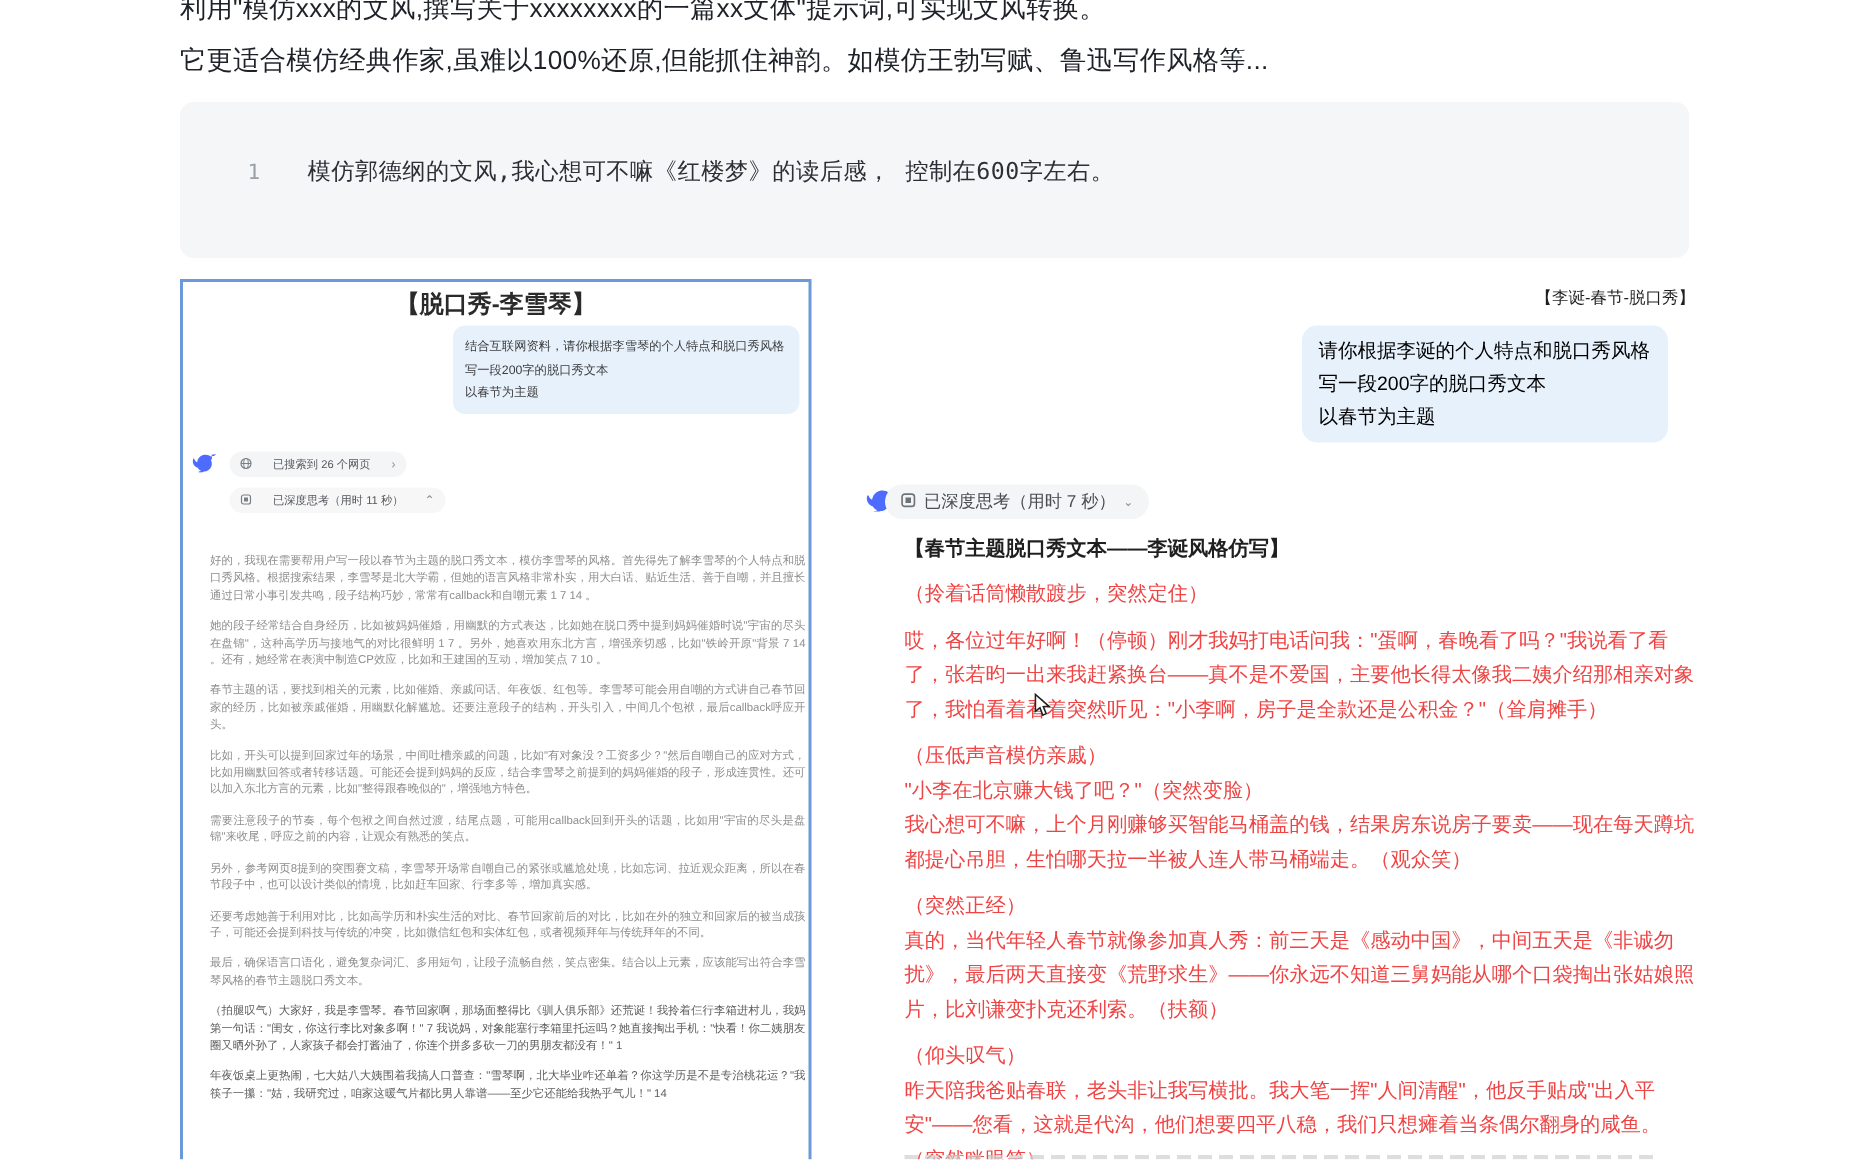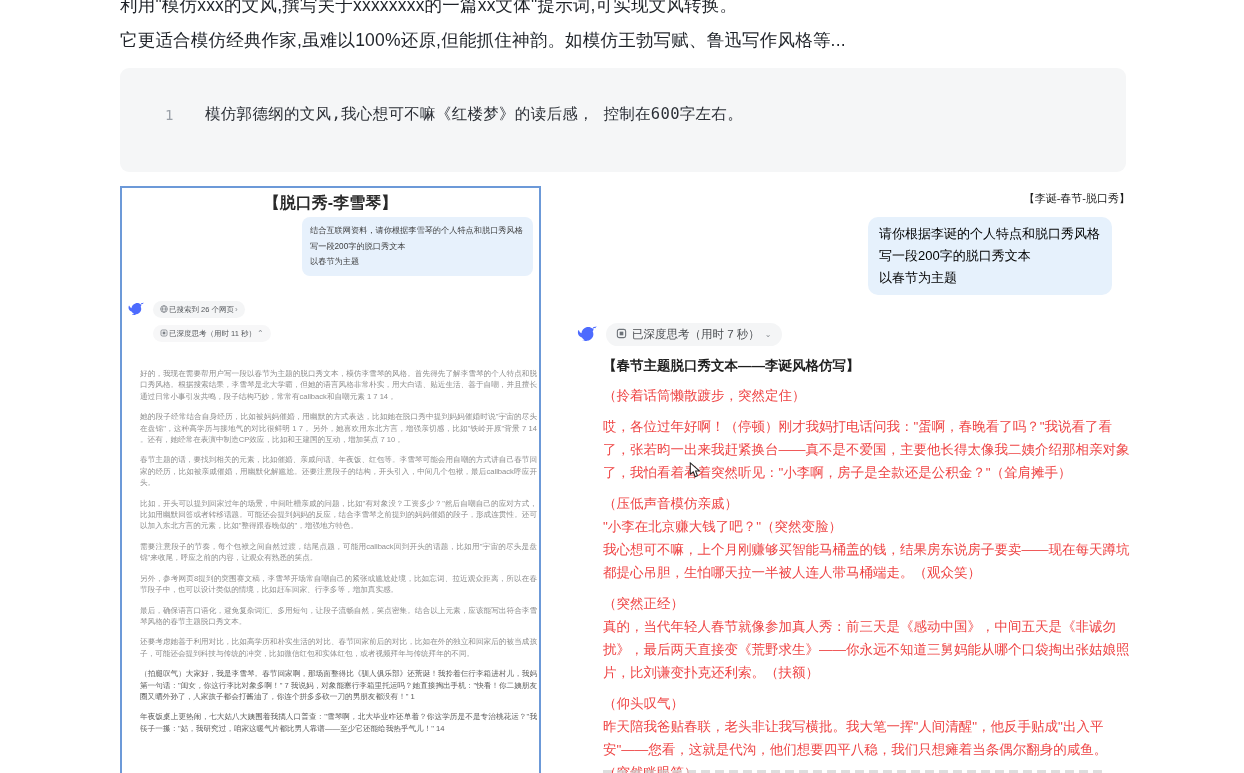--- a/index.html
+++ b/index.html
@@ -16,36 +16,36 @@
   .codeblock .lineno{position:absolute;left:45px;top:39px;font-size:14px;color:#9aa0a8;font-family:"DejaVu Sans Mono",monospace;}
   .codeblock .codetext{position:absolute;left:85px;top:36px;font-size:15.5px;color:#2b2f36;
                        font-family:"DejaVu Sans Mono","Liberation Mono",monospace;letter-spacing:.3px;}
 
   
   .fig-left{position:absolute;left:120px;top:186px;width:417px;height:600px;background:#fff;border:2px solid #6c99d8;box-sizing:content-box;}
   .fig-left .fig-title{position:absolute;top:5px;left:0;width:100%;text-align:center;font-size:16px;font-weight:bold;color:#2a2a2a;}
   .bubble-l{position:absolute;top:29px;right:6px;width:231px;box-sizing:border-box;background:#e7f1fc;border-radius:8px;
             padding:6px 8px;font-size:8.2px;line-height:15.5px;color:#3d3d3d;}
   .logo-l{position:absolute;left:5px;top:113px;width:18px;height:14px;}
-  .pill{display:inline-flex;align-items:center;gap:1px;background:#f4f5f6;border-radius:9px;padding:0 7px;height:17px;
+  .pill{display:inline-flex;align-items:center;gap:14px;background:#f4f5f6;border-radius:9px;padding:0 7px;height:17px;
         font-size:7.5px;color:#55585c;white-space:nowrap;cursor:pointer;}
   .pill-l1{position:absolute;left:31px;top:113px;}
   .pill-l2{position:absolute;left:31px;top:137px;background:#f7f7f8;}
   .chev{font-size:8px;color:#8a8f94;}
   .lbody{position:absolute;left:18px;top:160px;width:397px;text-align:justify;margin-top:20px;}
   .lbody p{margin:0 0 9px;font-size:7.6px;line-height:11.4px;color:#8e8e8e;}
   .lbody .ans p{color:#5d5d5d;}
 
   
   .fig-right{position:absolute;left:560px;top:186px;width:684px;height:600px;background:#fff;}
   .fig-right .fig-title{position:absolute;top:5px;left:43px;width:527px;text-align:right;font-size:11px;font-weight:normal;color:#1e1e1e;}
   .bubble-r{position:absolute;top:31px;left:308px;width:244px;box-sizing:border-box;background:#e6f1fc;border-radius:10px;
             padding:6px 11px;font-size:13px;line-height:22px;color:#000000;}
   .logo-r{position:absolute;left:16px;top:139px;width:22px;height:16px;}
-  .pill-r{position:absolute;left:46px;top:137px;height:23px;border-radius:12px;font-size:11.5px;padding:0 10px;gap:5px;color:#4a4d51;}
+  .pill-r{position:absolute;left:30px;top:137px;height:23px;border-radius:12px;font-size:11.5px;padding:0 10px;gap:5px;color:#4a4d51;}
   .rheading{position:absolute;left:43px;top:171px;width:527px;font-size:13.5px;font-weight:bold;color:#1f1f1f;}
   .rbody{position:absolute;left:43px;top:198px;width:527px;}
   .rbody p{margin:0 0 8px;font-size:13.5px;line-height:23px;color:#ef4444;}
 
   .remnant{position:absolute;left:603px;top:770px;width:500px;height:3px;
            background:repeating-linear-gradient(90deg,#cfcfcf 0 9px,transparent 9px 14px);opacity:.7;}
 
   .cursor{position:absolute;left:688px;top:462px;width:14px;height:17px;}
 
   .icon-globe,.icon-think{display:inline-block;}
@@ -102,22 +102,22 @@
     </span>
 
     <div class="lbody">
       <div>
           <p>好的，我现在需要帮用户写一段以春节为主题的脱口秀文本，模仿李雪琴的风格。首先得先了解李雪琴的个人特点和脱口秀风格。根据搜索结果，李雪琴是北大学霸，但她的语言风格非常朴实，用大白话、贴近生活、善于自嘲，并且擅长通过日常小事引发共鸣，段子结构巧妙，常常有callback和自嘲元素 1 7 14 。</p>
           <p>她的段子经常结合自身经历，比如被妈妈催婚，用幽默的方式表达，比如她在脱口秀中提到妈妈催婚时说"宇宙的尽头在盘锦"，这种高学历与接地气的对比很鲜明 1 7 。另外，她喜欢用东北方言，增强亲切感，比如"铁岭开原"背景 7 14 。还有，她经常在表演中制造CP效应，比如和王建国的互动，增加笑点 7 10 。</p>
           <p>春节主题的话，要找到相关的元素，比如催婚、亲戚问话、年夜饭、红包等。李雪琴可能会用自嘲的方式讲自己春节回家的经历，比如被亲戚催婚，用幽默化解尴尬。还要注意段子的结构，开头引入，中间几个包袱，最后callback呼应开头。</p>
           <p>比如，开头可以提到回家过年的场景，中间吐槽亲戚的问题，比如"有对象没？工资多少？"然后自嘲自己的应对方式，比如用幽默回答或者转移话题。可能还会提到妈妈的反应，结合李雪琴之前提到的妈妈催婚的段子，形成连贯性。还可以加入东北方言的元素，比如"整得跟春晚似的"，增强地方特色。</p>
           <p>需要注意段子的节奏，每个包袱之间自然过渡，结尾点题，可能用callback回到开头的话题，比如用"宇宙的尽头是盘锦"来收尾，呼应之前的内容，让观众有熟悉的笑点。</p>
           <p>另外，参考网页8提到的突围赛文稿，李雪琴开场常自嘲自己的紧张或尴尬处境，比如忘词、拉近观众距离，所以在春节段子中，也可以设计类似的情境，比如赶车回家、行李多等，增加真实感。</p>
+          <p>还要考虑她善于利用对比，比如高学历和朴实生活的对比、春节回家前后的对比，比如在外的独立和回家后的被当成孩子，可能还会提到科技与传统的冲突，比如微信红包和实体红包，或者视频拜年与传统拜年的不同。</p>
           <p>最后，确保语言口语化，避免复杂词汇、多用短句，让段子流畅自然，笑点密集。结合以上元素，应该能写出符合李雪琴风格的春节主题脱口秀文本。</p>
-          <p>还要考虑她善于利用对比，比如高学历和朴实生活的对比、春节回家前后的对比，比如在外的独立和回家后的被当成孩子，可能还会提到科技与传统的冲突，比如微信红包和实体红包，或者视频拜年与传统拜年的不同。</p>
         </div>
       <div class="ans">
           <p>（拍腿叹气）大家好，我是李雪琴。春节回家啊，那场面整得比《驯人俱乐部》还荒诞！我拎着仨行李箱进村儿，我妈第一句话："闺女，你这行李比对象多啊！" 7 我说妈，对象能塞行李箱里托运吗？她直接掏出手机："快看！你二姨朋友圈又晒外孙了，人家孩子都会打酱油了，你连个拼多多砍一刀的男朋友都没有！" 1</p>
           <p>年夜饭桌上更热闹，七大姑八大姨围着我搞人口普查："雪琴啊，北大毕业咋还单着？你这学历是不是专治桃花运？"我筷子一攥："姑，我研究过，咱家这暖气片都比男人靠谱——至少它还能给我热乎气儿！" 14</p>
         </div>
     </div>
   </div>
 
   <div class="fig-right">
     <div class="fig-title">【李诞-春节-脱口秀】</div>

